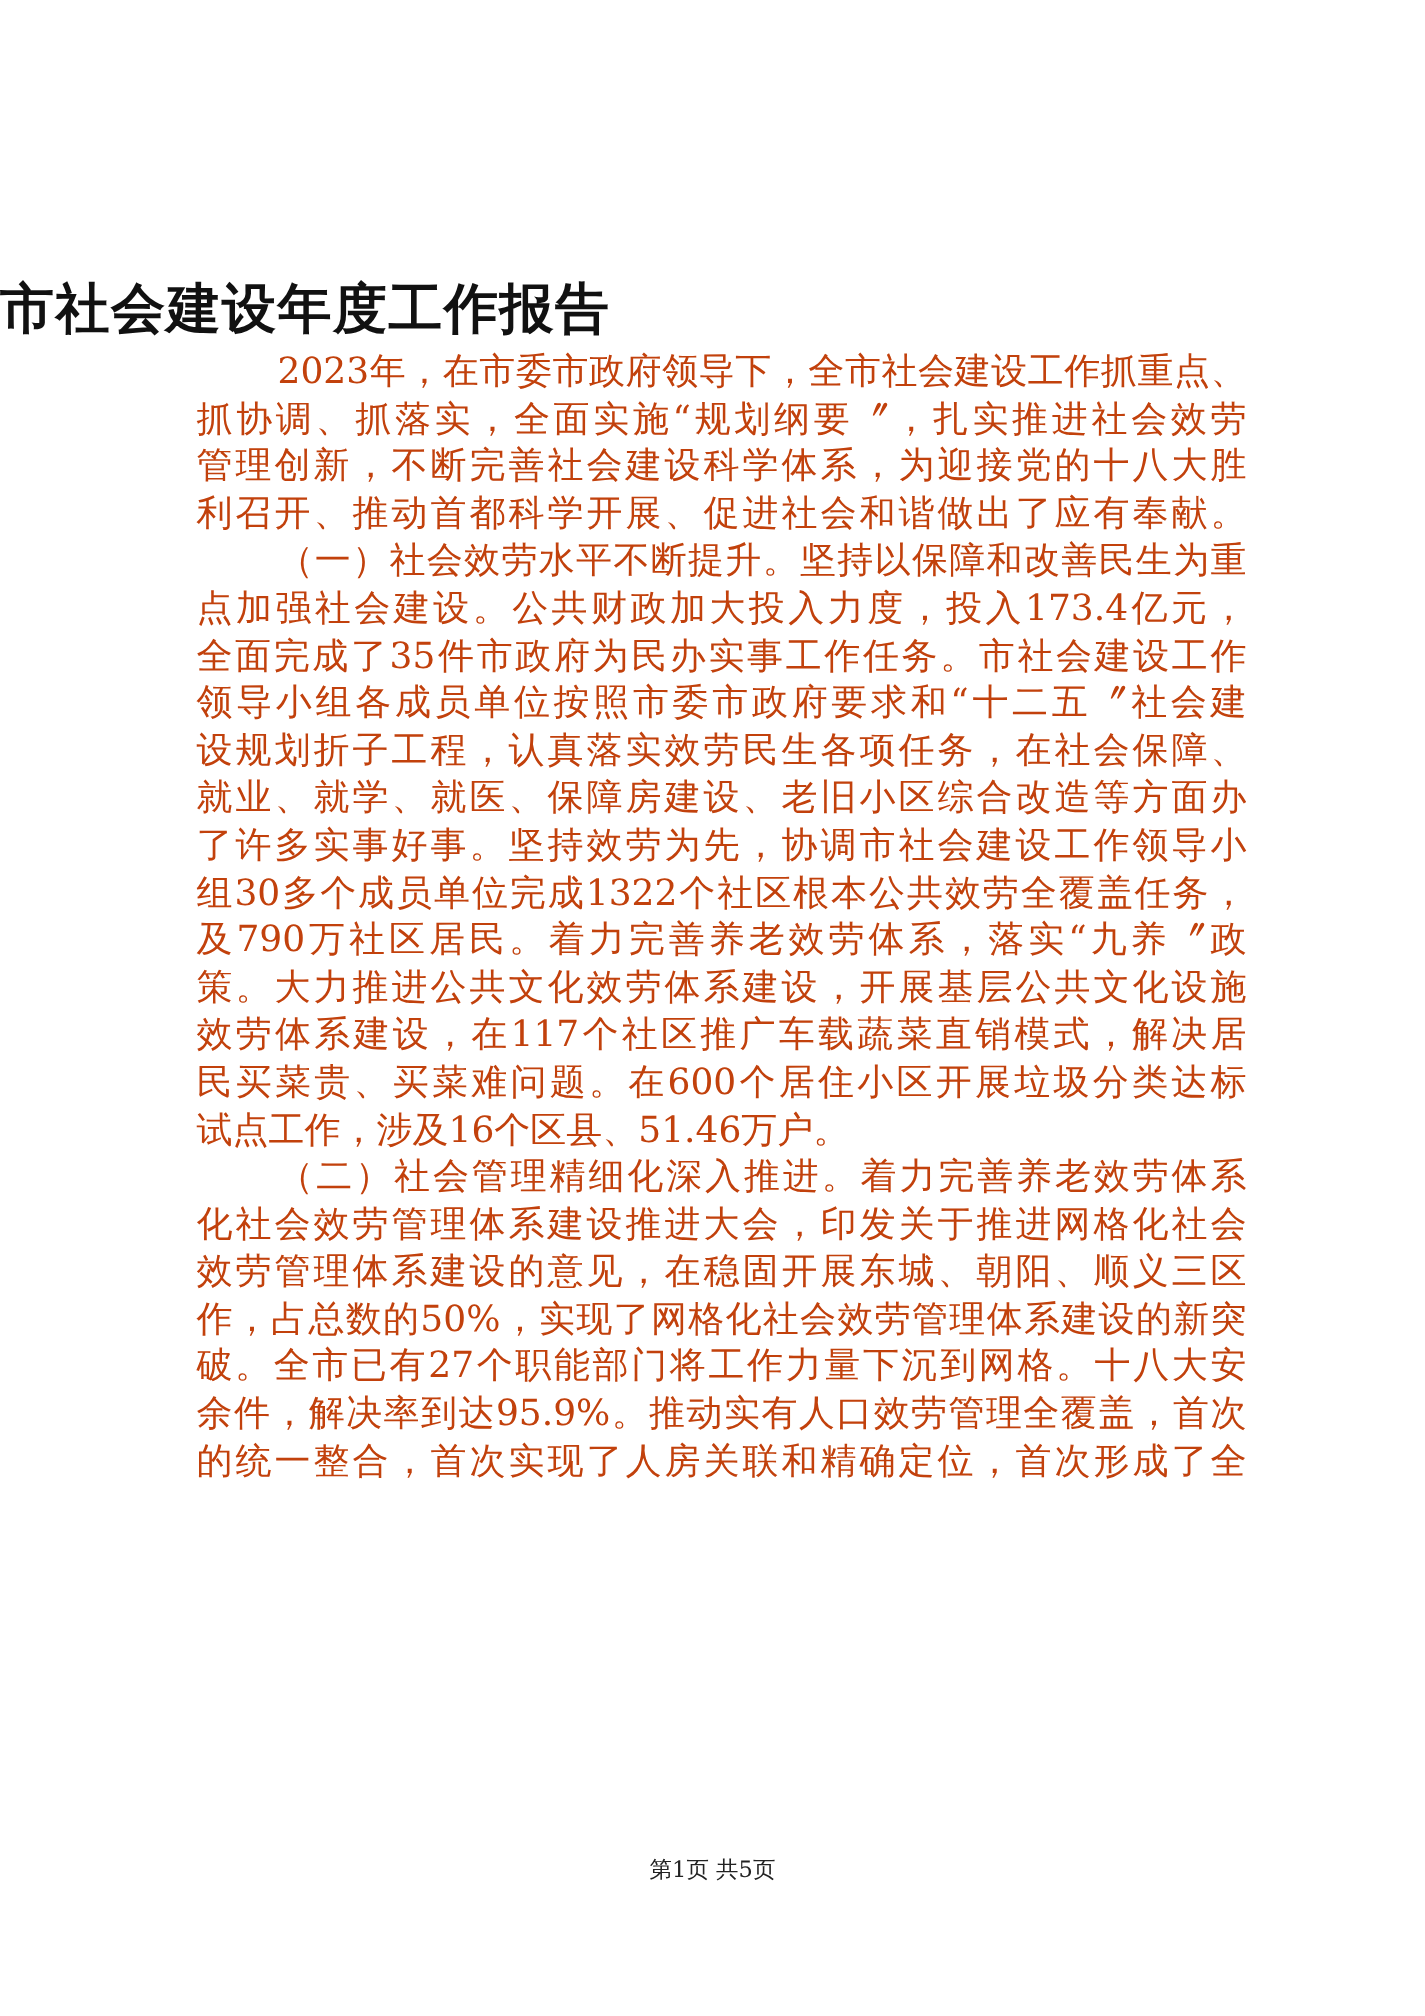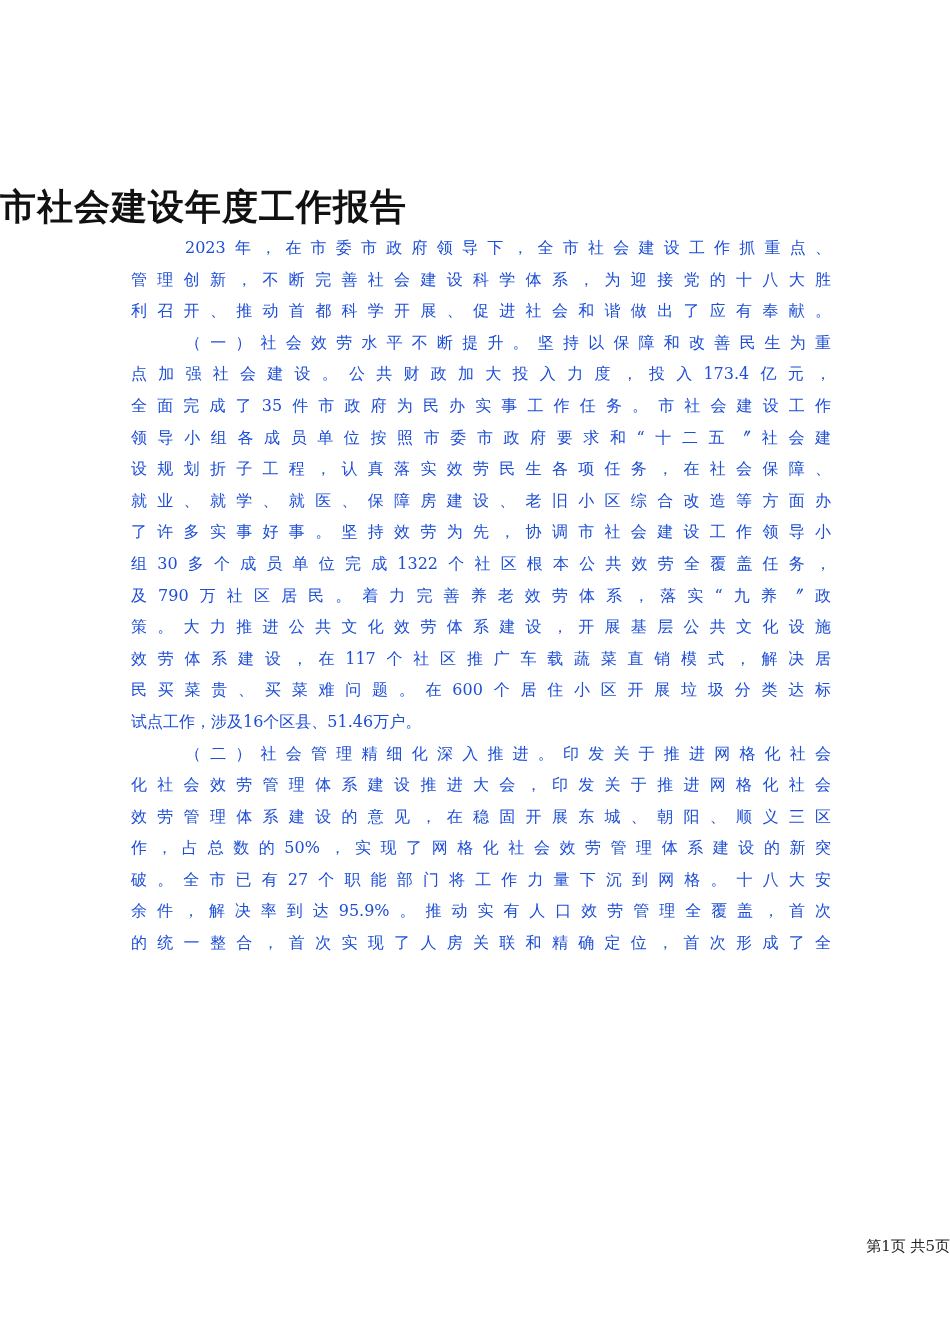--- a/index.html
+++ b/index.html
@@ -5,43 +5,44 @@
   html, body { margin: 0; padding: 0; background: #ffffff; }
   body { width: 950px; height: 1344px; position: relative; overflow: hidden; }
   .page { position: absolute; left: 0; top: 0; width: 950px; height: 1344px; background: #fff; }
   .title {
     position: absolute; left: 0; top: 183px; width: 950px; 
     font-family: "DejaVu Sans", sans-serif; font-weight: bold; font-size: 36px;
     line-height: 48px; color: #111; letter-spacing: 1px;
   }
   .body-text {
     position: absolute; left: 131px; top: 232px; width: 700px;
-    font-family: "DejaVu Serif", serif; font-size: 16px; color: #1d4ed8;
+    font-family: "DejaVu Serif", serif; font-size: 24px; color: #c2410c;
   }
   .line {
     height: 31.6px; line-height: 31.6px; white-space: nowrap;
     text-align: justify; text-align-last: justify; letter-spacing: 0px;
   }
   .line.last { text-align-last: left; }
   .line.indent { padding-left: 54px; }
   .footer {
-    position: absolute; left: 0; top: 1237px; width: 950px; text-align: right;
+    position: absolute; left: 0; top: 1237px; width: 950px; text-align: center;
     font-family: "DejaVu Serif", serif; font-size: 15px; color: #222;
   }
 </style>
 </head>
 <body>
 
 <div class="page">
   <div class="title">市社会建设年度工作报告</div>
 
   <div class="body-text">
 
     <div>
       <div class="line indent">2023年，在市委市政府领导下，全市社会建设工作抓重点、</div>
+      <div class="line">抓协调、抓落实，全面实施“规划纲要〞，扎实推进社会效劳</div>
       <div class="line">管理创新，不断完善社会建设科学体系，为迎接党的十八大胜</div>
       <div class="line">利召开、推动首都科学开展、促进社会和谐做出了应有奉献。</div>
     </div>
 
     <div>
       <div class="line indent">（一）社会效劳水平不断提升。坚持以保障和改善民生为重</div>
       <div class="line">点加强社会建设。公共财政加大投入力度，投入173.4亿元，</div>
       <div class="line">全面完成了35件市政府为民办实事工作任务。市社会建设工作</div>
       <div class="line">领导小组各成员单位按照市委市政府要求和“十二五〞社会建</div>
       <div class="line">设规划折子工程，认真落实效劳民生各项任务，在社会保障、</div>
@@ -49,21 +50,21 @@
       <div class="line">了许多实事好事。坚持效劳为先，协调市社会建设工作领导小</div>
       <div class="line">组30多个成员单位完成1322个社区根本公共效劳全覆盖任务，</div>
       <div class="line">及790万社区居民。着力完善养老效劳体系，落实“九养〞政</div>
       <div class="line">策。大力推进公共文化效劳体系建设，开展基层公共文化设施</div>
       <div class="line">效劳体系建设，在117个社区推广车载蔬菜直销模式，解决居</div>
       <div class="line">民买菜贵、买菜难问题。在600个居住小区开展垃圾分类达标</div>
       <div class="line last">试点工作，涉及16个区县、51.46万户。</div>
     </div>
 
     <div>
-      <div class="line indent">（二）社会管理精细化深入推进。印发关于推进网格化社会</div>
+      <div class="line indent">（二）社会管理精细化深入推进。着力完善养老效劳体系</div>
       <div class="line">化社会效劳管理体系建设推进大会，印发关于推进网格化社会</div>
       <div class="line">效劳管理体系建设的意见，在稳固开展东城、朝阳、顺义三区</div>
       <div class="line">作，占总数的50%，实现了网格化社会效劳管理体系建设的新突</div>
       <div class="line">破。全市已有27个职能部门将工作力量下沉到网格。十八大安</div>
       <div class="line">余件，解决率到达95.9%。推动实有人口效劳管理全覆盖，首次</div>
       <div class="line">的统一整合，首次实现了人房关联和精确定位，首次形成了全</div>
     </div>
   </div>
 
   <div class="footer">第1页 共5页</div>

